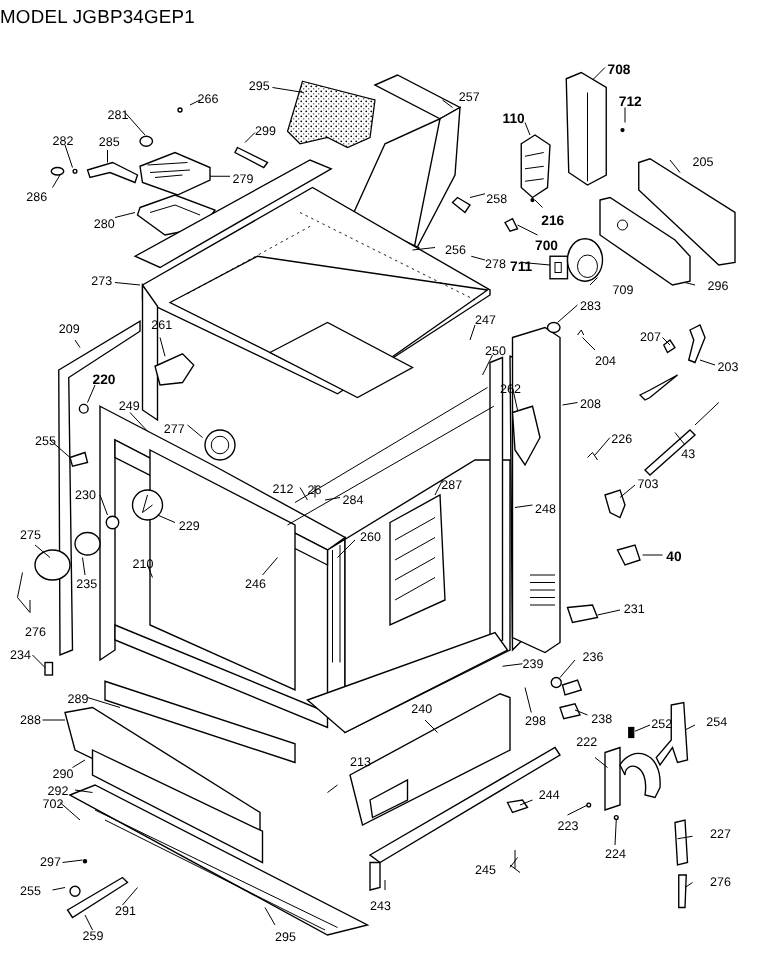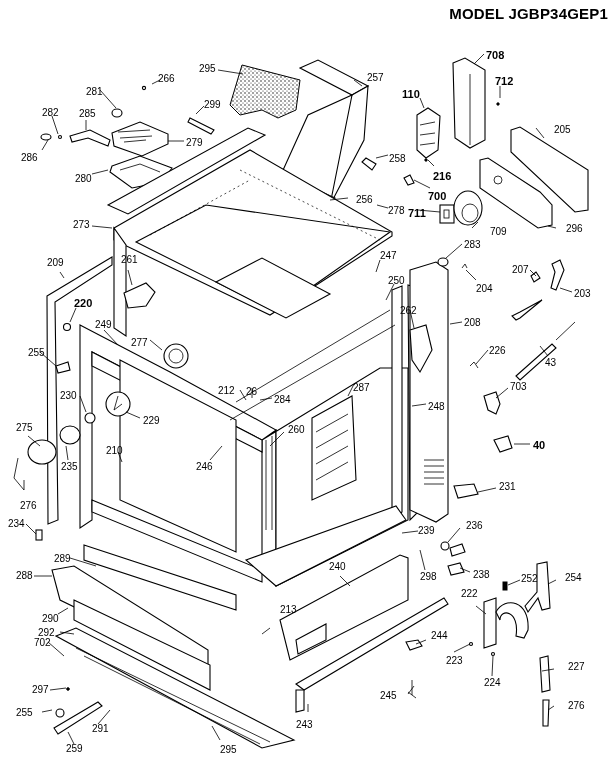--- a/index.html
+++ b/index.html
@@ -1,17 +1,17 @@
 <!DOCTYPE html>
 <html><head>
 <meta charset="utf-8">
 <style>
   html, body { margin: 0; padding: 0; background: #ffffff; }
   body { width: 608px; height: 768px; position: relative; overflow: hidden; font-family: "Liberation Sans", sans-serif; color: #000; }
-  #title { position: absolute; left: 0; width: 608px; top: 5px; text-align: right; font-weight: bold; font-size: 15px; letter-spacing: 0.2px; }
+  #title { position: absolute; left: 0; width: 608px; top: 5px; text-align: left; font-weight: normal; font-size: 15px; letter-spacing: 0.2px; }
   svg#diagram { position: absolute; left: 0; top: 0; width: 608px; height: 768px; }
   .part { fill: #fff; stroke: #000; stroke-width: 1.1; }
   .thin { fill: none; stroke: #000; stroke-width: 0.8; }
   .dash { fill: none; stroke: #000; stroke-width: 0.7; stroke-dasharray: 2 3; }
   .dark { fill: #000; stroke: #000; }
   .leader { stroke: #000; stroke-width: 0.8; fill: none; }
   .lbl { font-family: "Liberation Sans Narrow", "Liberation Sans", sans-serif; font-size: 10px; fill: #000; }
   .lbl.bold { font-weight: bold; font-size: 11px; }
   .speckle { fill: url(#speck); stroke: #000; stroke-width: 1; }
 </style>

